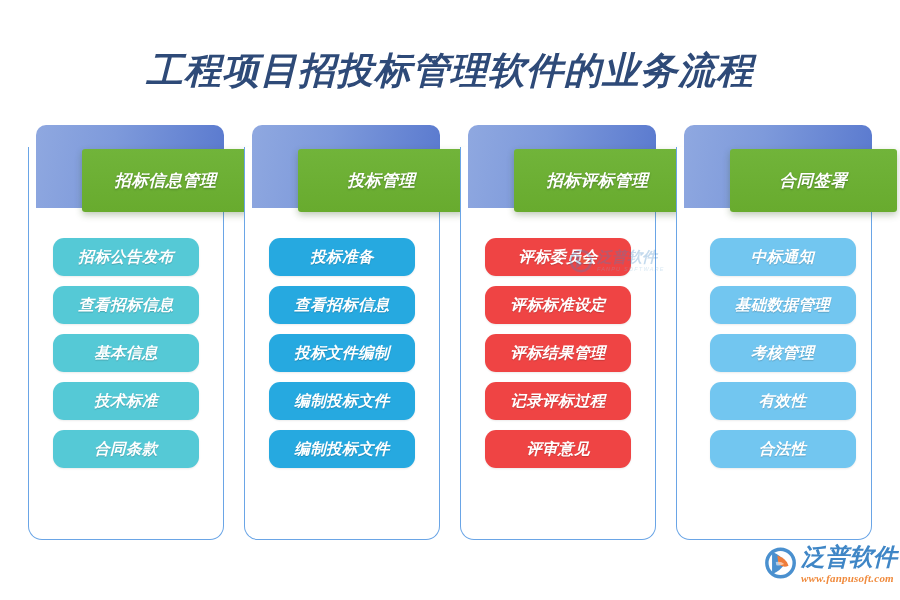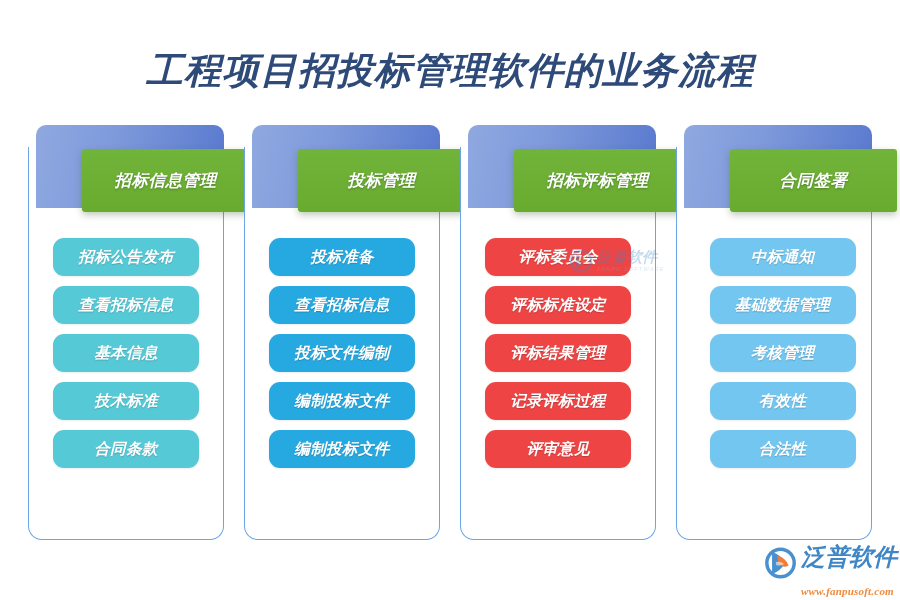--- a/index.html
+++ b/index.html
@@ -203,21 +203,21 @@
     color: #3f86c6;
     line-height: 1;
     white-space: nowrap;
   }
   .brand-logo .logo-url {
     font-family: "Liberation Serif", "DejaVu Serif", serif;
     font-size: 11px;
     font-weight: bold;
     color: #f08a3c;
     letter-spacing: 0.2px;
-    margin-top: 16px;
+    margin-top: 3px;
     white-space: nowrap;
   }
 </style>
 </head>
 <body>
 
 <div id="page">
 
   <div class="page-title">工程项目招投标管理软件的业务流程</div>
 

